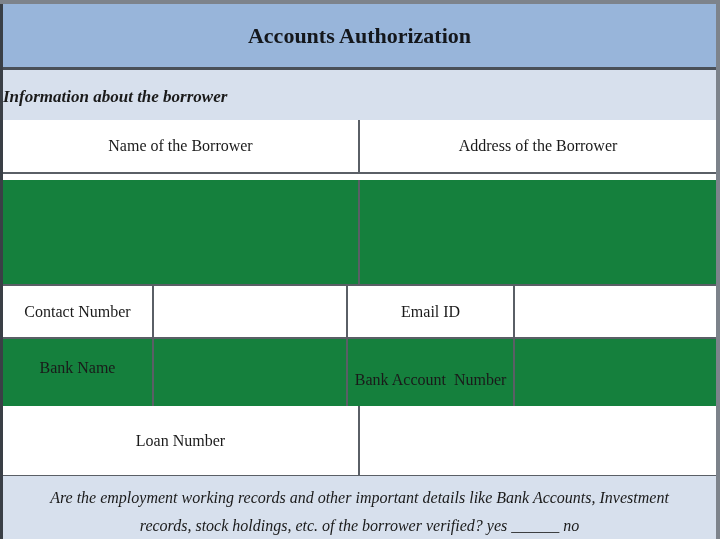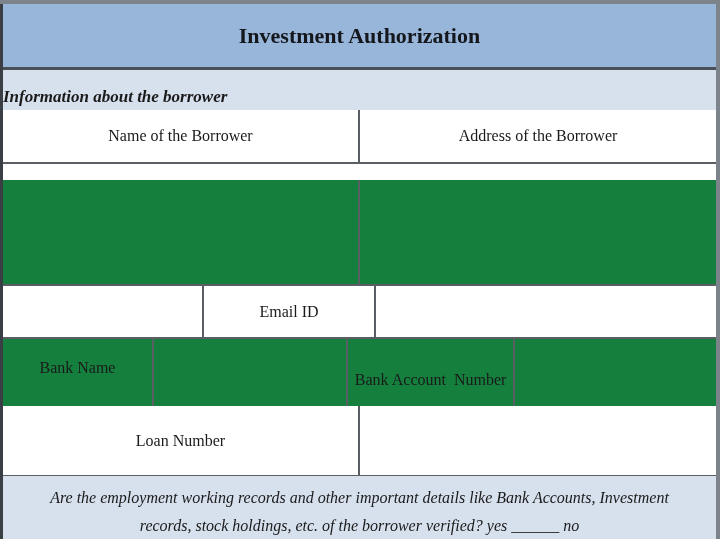--- a/index.html
+++ b/index.html
@@ -9,21 +9,21 @@
   .rightbar{position:absolute;right:0;top:0;width:4px;height:539px;background:#7d838b;}
   .row{position:absolute;left:0;width:713px;display:flex;border-bottom:2px solid #5a5f66;box-sizing:border-box;}
   .cell{box-sizing:border-box;display:flex;align-items:center;justify-content:center;text-align:center;font-size:16px;border-right:2px solid #5a5f66;height:100%;}
   .cell:last-child{border-right:none;}
   .blue{background:#15803d;}
   .white{background:#ffffff;}
   .title-row{top:0;height:66px;background:#98b5da;border-bottom:3px solid #4a5058;}
   .title{width:100%;font-weight:bold;font-size:22px;color:#14171c;justify-content:center;}
   .info-row{top:66px;height:56px;background:#d7e0ed;}
   .info{justify-content:flex-start;font-style:italic;font-weight:bold;font-size:17px;}
-  .r-head{top:106px;height:54px;}
+  .r-head{top:116px;height:54px;}
   .r-body{top:176px;height:106px;}
   .r-contact{top:282px;height:53px;}
   .r-bank{top:335px;height:84px;}
   .r-loan{top:402px;height:71px;}
   .r-question{top:472px;height:70px;border-bottom:none;background:#d7e0ed;}
   .q{width:100%;font-style:italic;font-size:16px;line-height:28px;padding:0 6px;display:block;text-align:center;padding-top:8px;}
   .c1{width:156px;}
   .c2{width:201px;}
   .c3{width:172px;}
   .c4{width:208px;}
@@ -33,38 +33,39 @@
 </style>
 </head>
 <body>
 
 <div class="topbar"></div>
 <div class="rightbar"></div>
 
 <div class="frame">
 
   <div class="row title-row">
-    <div class="cell title">Investment Authorization</div>
+    <div class="cell title">Accounts Authorization</div>
   </div>
 
   <div class="row info-row">
     <div class="cell info" style="width:100%">Information about the borrower</div>
   </div>
 
   <div class="row r-head white">
     <div class="cell half1">Name of the Borrower</div>
     <div class="cell half2">Address of the Borrower</div>
   </div>
 
   <div class="row r-body blue">
     <div class="cell half1"></div>
     <div class="cell half2"></div>
   </div>
 
   <div class="row r-contact white">
+    <div class="cell c1">Contact Number</div>
     <div class="cell c2"></div>
     <div class="cell c3">Email ID</div>
     <div class="cell c4"></div>
   </div>
 
   <div class="row r-bank blue">
     <div class="cell c1" style="align-items:flex-start;padding-top:20px">Bank Name</div>
     <div class="cell c2"></div>
     <div class="cell c3 bank-acct">
       <span>Bank Account</span>

